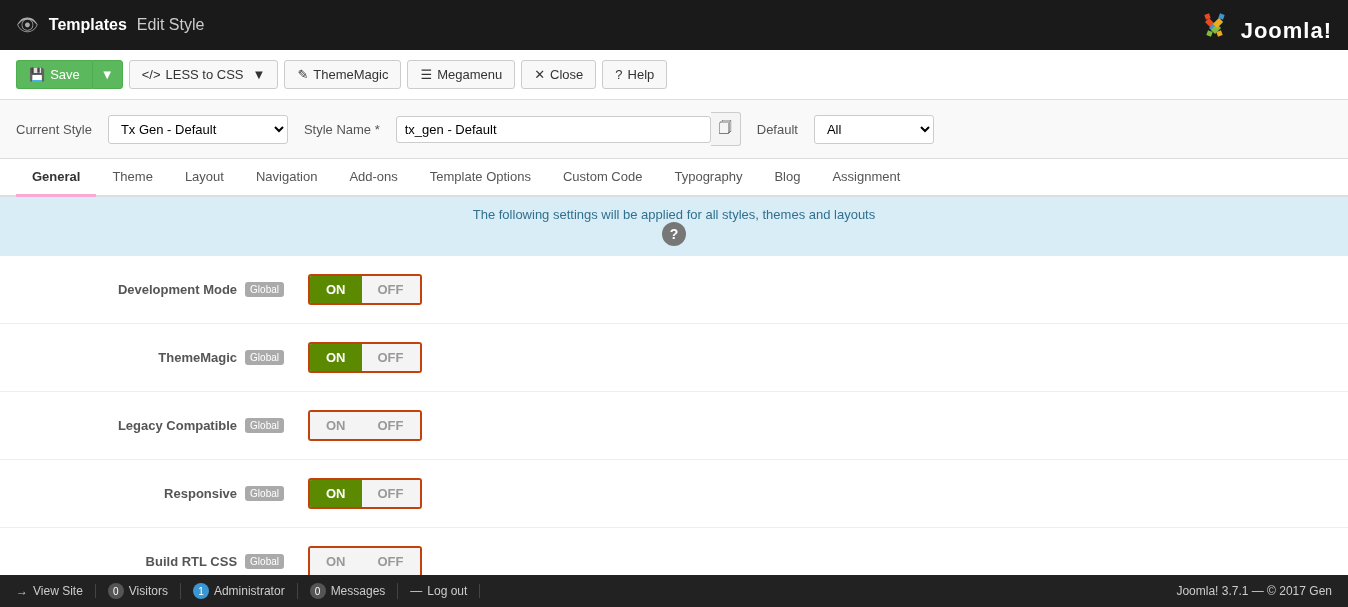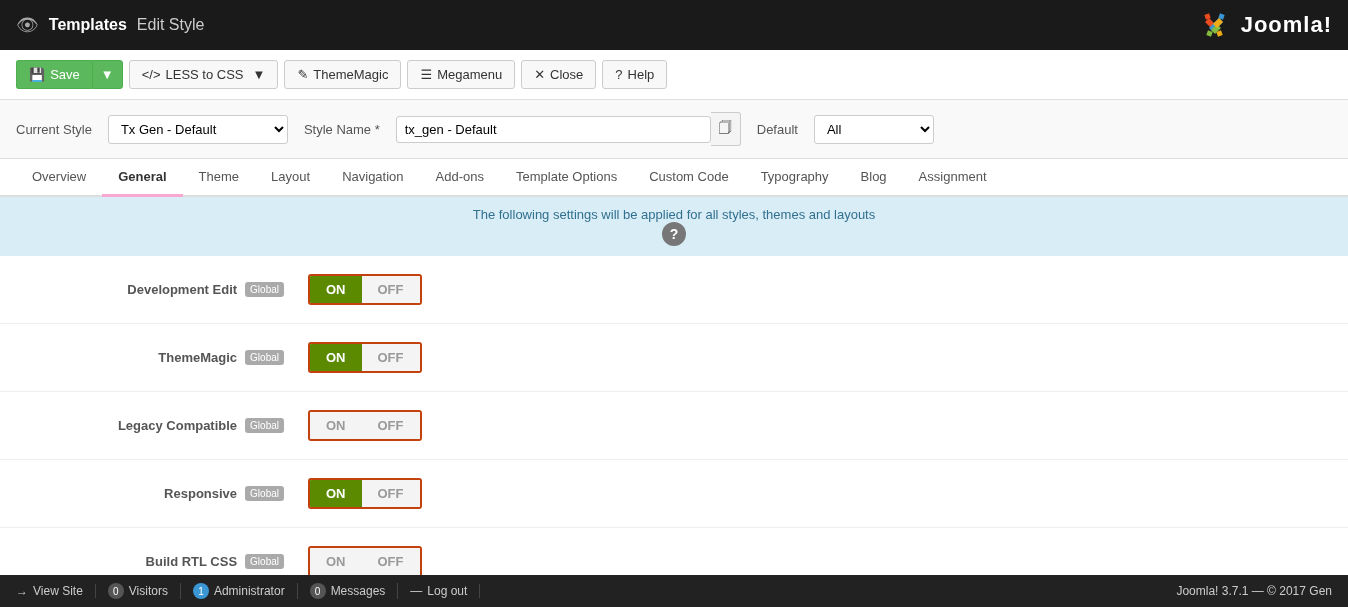--- a/index.html
+++ b/index.html
@@ -17,21 +17,21 @@
     .top-header-left {
       display: flex;
       align-items: center;
       gap: 10px;
       color: #fff;
       font-size: 16px;
     }
     .top-header-left .eye-icon { font-size: 18px; color: #aaa; }
     .top-header-left .title { font-weight: bold; color: #fff; }
     .top-header-left .subtitle { color: #ccc; font-weight: normal; }
-    .joomla-logo { display: flex; align-items: center; gap: 8px; }
+    .joomla-logo { display: flex; align-items: flex-end; gap: 8px; }
     .joomla-logo .logo-icon { width: 38px; height: 38px; }
     .joomla-logo .logo-text { color: #fff; font-size: 22px; font-weight: bold; letter-spacing: 1px; }
 
     
     .toolbar {
       background: #fff;
       padding: 10px 16px;
       border-bottom: 1px solid #ddd;
       display: flex;
       align-items: center;
@@ -343,42 +343,41 @@
     <button class="copy-btn">🗍</button>
   </div>
 
   <span class="default-label">Default</span>
   <select class="all-select">
     <option>All</option>
   </select>
 </div>
 
 <div class="tabs" id="tabs-container">
-<div class="tab">Overview</div>
     <div class="tab active">General</div>
     <div class="tab">Theme</div>
     <div class="tab">Layout</div>
     <div class="tab">Navigation</div>
     <div class="tab">Add-ons</div>
     <div class="tab">Template Options</div>
     <div class="tab">Custom Code</div>
     <div class="tab">Typography</div>
     <div class="tab">Blog</div>
     <div class="tab">Assignment</div>
   </div>
 
 <div class="info-bar">
   <span>The following settings will be applied for all styles, themes and layouts</span>
   <div class="help-circle">?</div>
 </div>
 
 <div class="main-content content-wrapper" id="settings-container">
 <div class="setting-row">
       <div class="setting-label">
-        <span>Development Edit</span>
+        <span>Development Mode</span>
         <span class="badge-global">Global</span>
       </div>
       <div class="setting-control"><div class="toggle-switch on">
           <span class="toggle-on">ON</span>
           <span class="toggle-off">OFF</span>
         </div></div>
     </div>
     <div class="setting-row">
       <div class="setting-label">
         <span>ThemeMagic</span>

